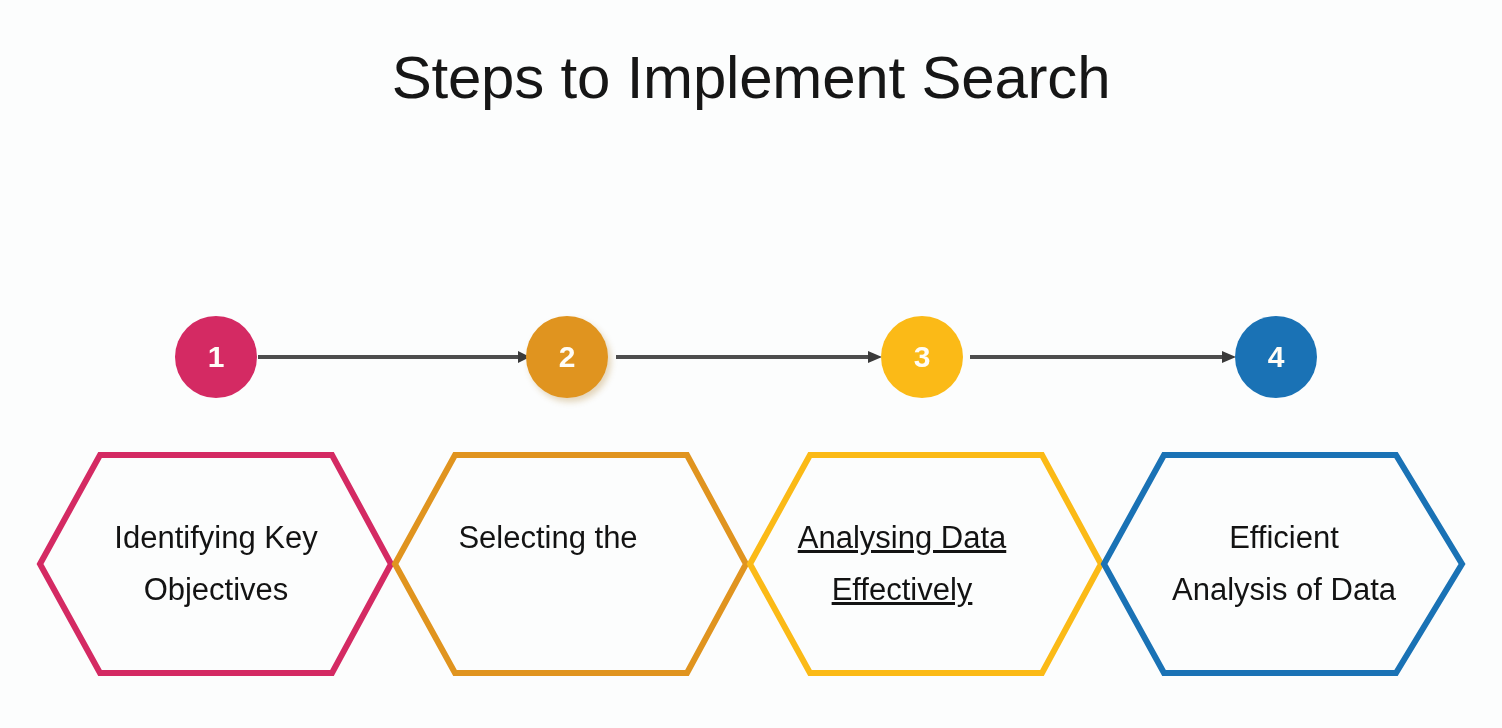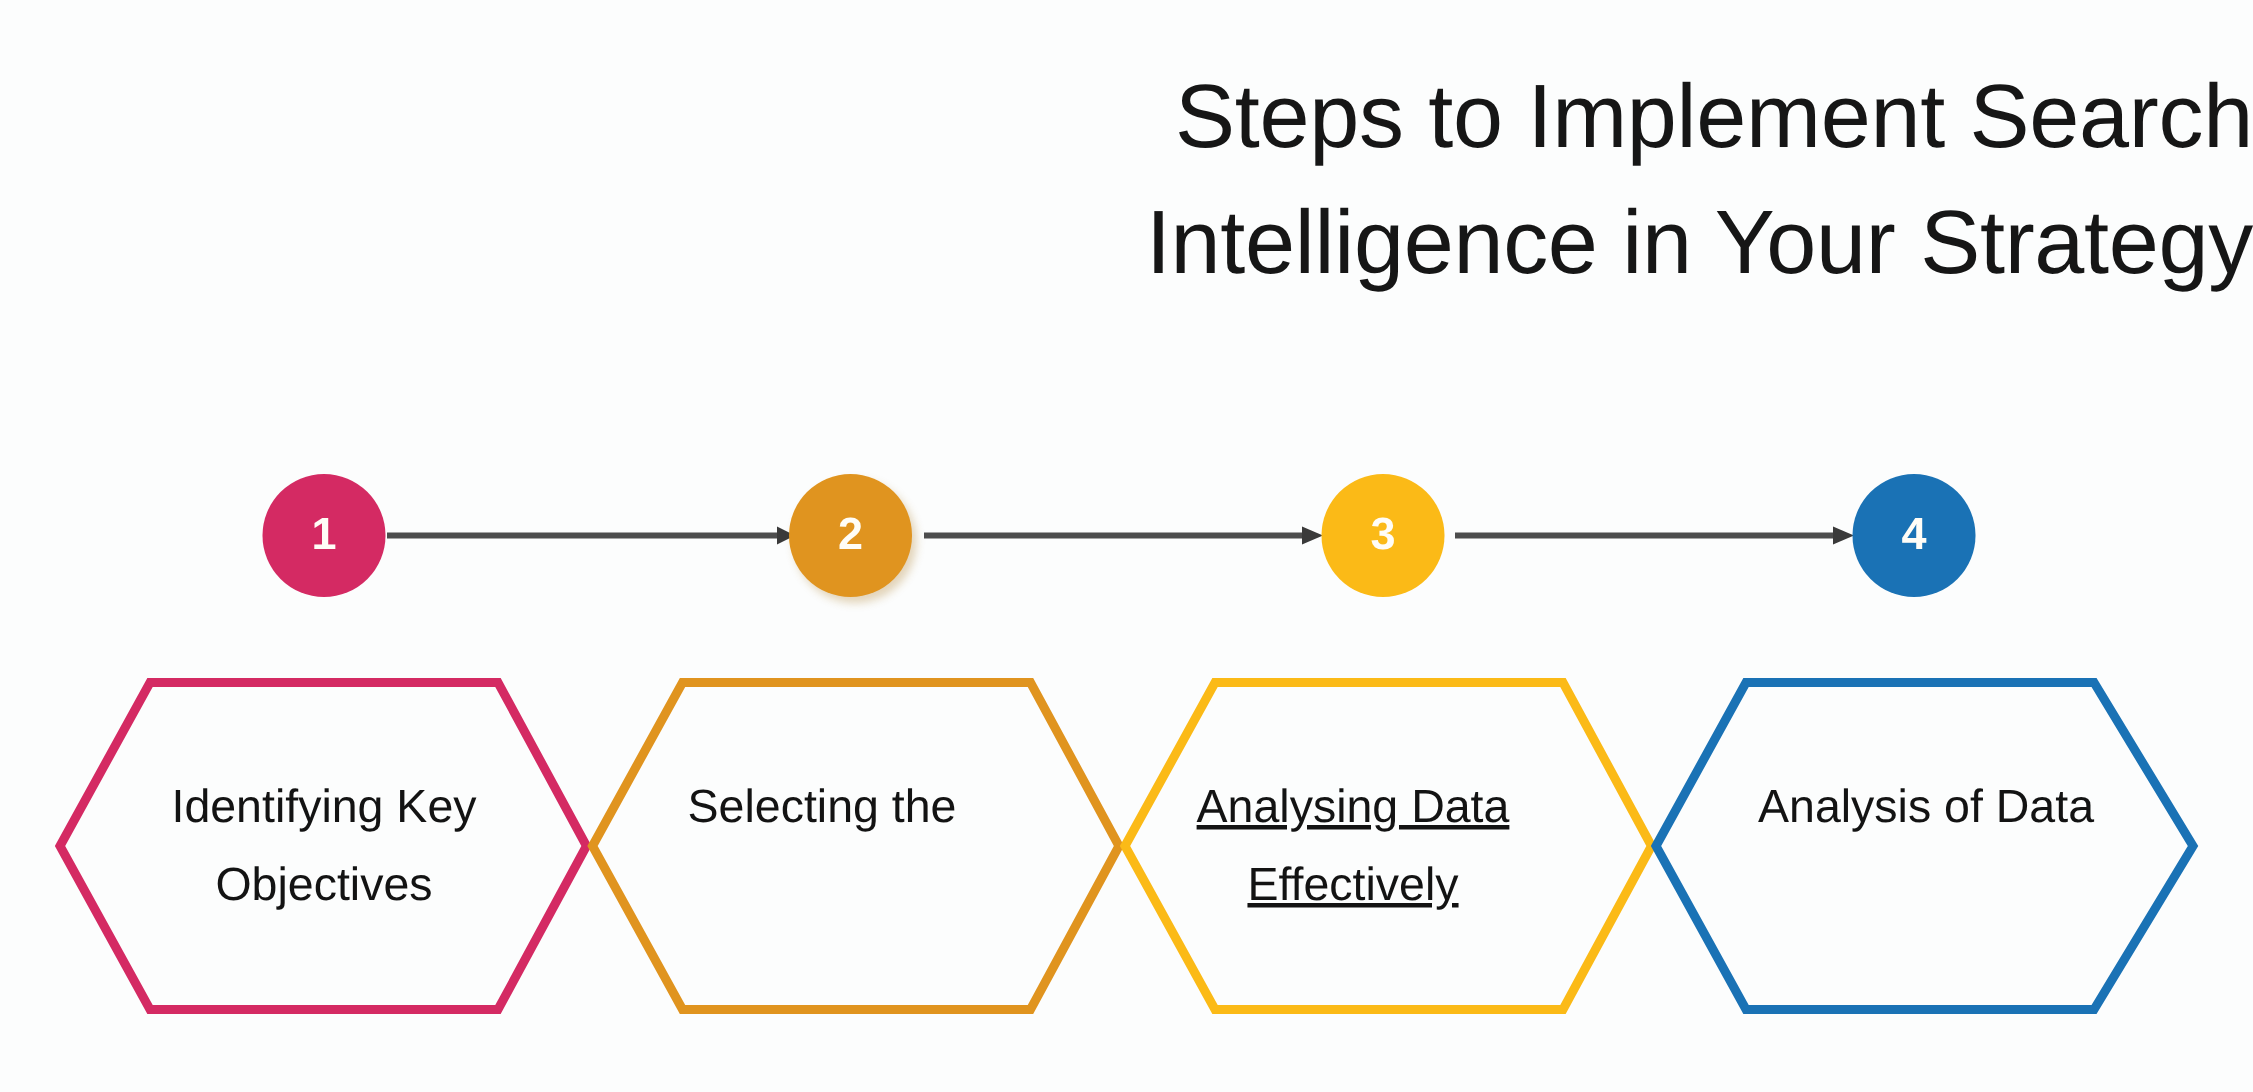--- a/index.html
+++ b/index.html
@@ -31,21 +31,20 @@
     text-align: center;
     color: #161616;
     font-size: 60px;
     line-height: 84px;
     font-weight: 400;
     letter-spacing: -0.2px;
   }
   .title-line {
     display: block;
     white-space: nowrap;
-    text-align: right;
   }
 
   
   .timeline {
     position: absolute;
     left: 0;
     top: 0;
     width: 1502px;
     height: 728px;
     pointer-events: none;
@@ -110,21 +109,20 @@
     background: transparent;
   }
 </style>
 </head>
 <body>
 
 <div id="infographic">
 
   <div class="title-block">
     <span class="title-line">Steps to Implement Search</span>
-    <span class="title-line">Intelligence in Your Strategy</span>
   </div>
 
   <div class="timeline">
     <svg class="timeline-svg" viewBox="0 0 1502 728" xmlns="http://www.w3.org/2000/svg">
 
       <line x1="258" y1="357" x2="518" y2="357" stroke="#4d4d4d" stroke-width="4"></line>
       <polygon points="518,351 530,357 518,363" fill="#3a3a3a"></polygon>
 
       <line x1="616" y1="357" x2="868" y2="357" stroke="#4d4d4d" stroke-width="4"></line>
       <polygon points="868,351 882,357 868,363" fill="#3a3a3a"></polygon>
@@ -170,20 +168,21 @@
     <div class="hex-label" style="left:376px; top:512px; width:344px;">
       <span class="hex-line">Selecting the</span>
     </div>
 
     <div class="hex-label" style="left:730px; top:512px; width:344px;text-decoration:underline;">
       <span class="hex-line">Analysing Data</span>
       <span class="hex-line">Effectively</span>
     </div>
 
     <div class="hex-label" style="left:1110px; top:512px; width:348px;">
+      <span class="hex-line">Efficient</span>
       <span class="hex-line">Analysis of Data</span>
     </div>
 
     <div class="hex-hit" style="left:40px; top:455px; width:351px; height:218px;"></div>
     <div class="hex-hit" style="left:395px; top:455px; width:351px; height:218px;"></div>
     <div class="hex-hit" style="left:750px; top:455px; width:351px; height:218px;"></div>
     <div class="hex-hit" style="left:1104px; top:455px; width:358px; height:218px;"></div>
   </div>
 
 </div>

